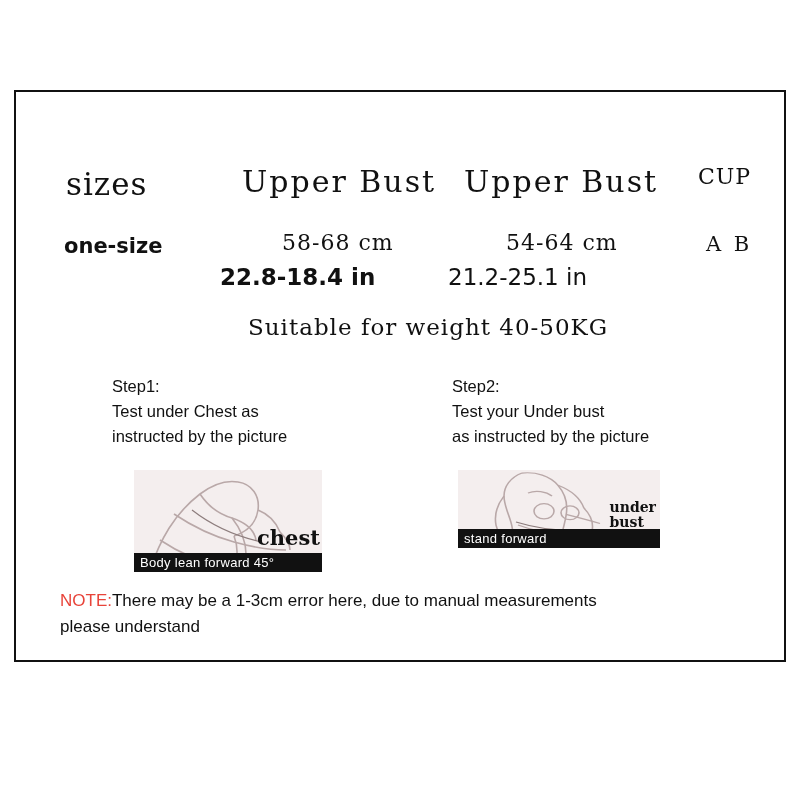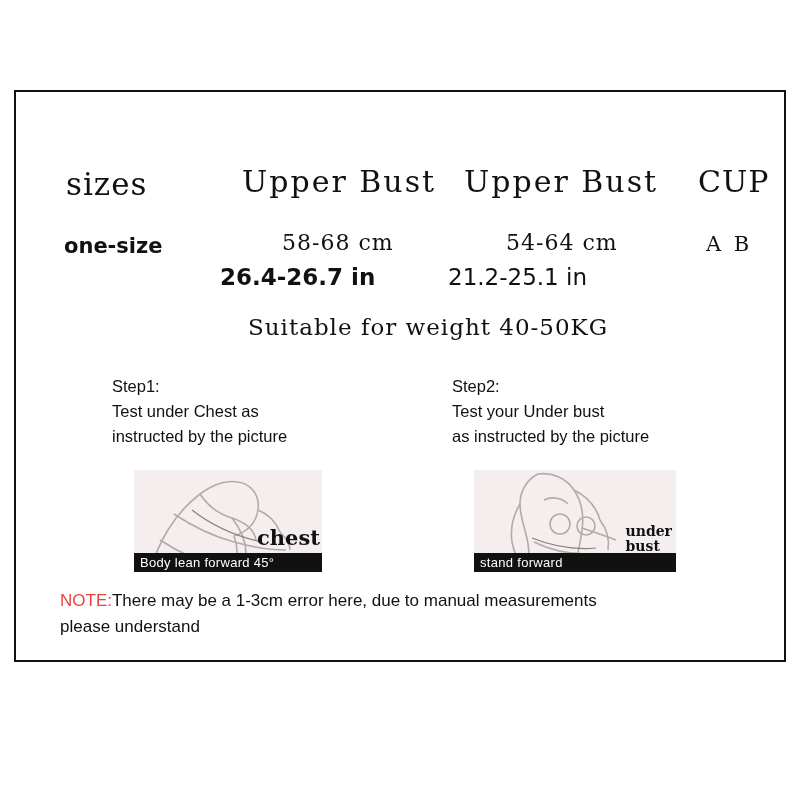--- a/index.html
+++ b/index.html
@@ -46,21 +46,21 @@
   .hdr-lower {
     position: absolute; left: 448px; top: 42px;
     font-family: "DejaVu Serif", serif;
     font-size: 30px;
     letter-spacing: 2px;
     color: #111;
   }
   .hdr-cup {
     position: absolute; left: 682px; top: 42px;
     font-family: "DejaVu Serif", serif;
-    font-size: 30px;
+    font-size: 22px;
     letter-spacing: 1px;
     color: #111;
   }
 
   
   .row-label {
     position: absolute; left: 48px; top: 142px;
     font-family: "DejaVu Sans", sans-serif;
     font-weight: bold;
     font-size: 21px;
@@ -125,21 +125,21 @@
   .step-title { display:block; }
   .step-line  { display:block; }
 
   
   .illus {
     position: absolute;
     background: #f4eeee;
     overflow: hidden;
   }
   .illus1 { left: 118px; top: 378px; width: 188px; height: 102px; }
-  .illus2 { left: 458px; top: 378px; width: 202px; height: 102px; }
+  .illus2 { left: 442px; top: 378px; width: 202px; height: 78px; }
   .illus svg { display:block; width:100%; height:100%; }
   .illus-caption {
     position: absolute;
     left: 0; bottom: 0;
     width: 100%;
     background: #111111;
     color: #ffffff;
     font-family: "Liberation Sans", sans-serif;
     font-size: 13px;
     padding: 2px 6px;
@@ -186,21 +186,21 @@
     <div class="hdr">
       <div class="hdr-sizes">sizes</div>
       <div class="hdr-upper">Upper Bust</div>
       <div class="hdr-lower">Upper Bust</div>
       <div class="hdr-cup">CUP</div>
     </div>
 
     <div>
       <div class="row-label">one-size</div>
       <div class="cell-upper-cm">58-68 cm</div>
-      <div class="cell-upper-in">26.4-26.7 in</div>
+      <div class="cell-upper-in">22.8-18.4 in</div>
       <div class="cell-lower-cm">54-64 cm</div>
       <div class="cell-lower-in">21.2-25.1 in</div>
       <div class="cell-cup">A B</div>
     </div>
 
     <div class="weight-note">Suitable for weight 40-50KG</div>
 
     <div class="step step1">
       <span class="step-title">Step1:</span>
       <span class="step-line">Test under Chest as</span>

